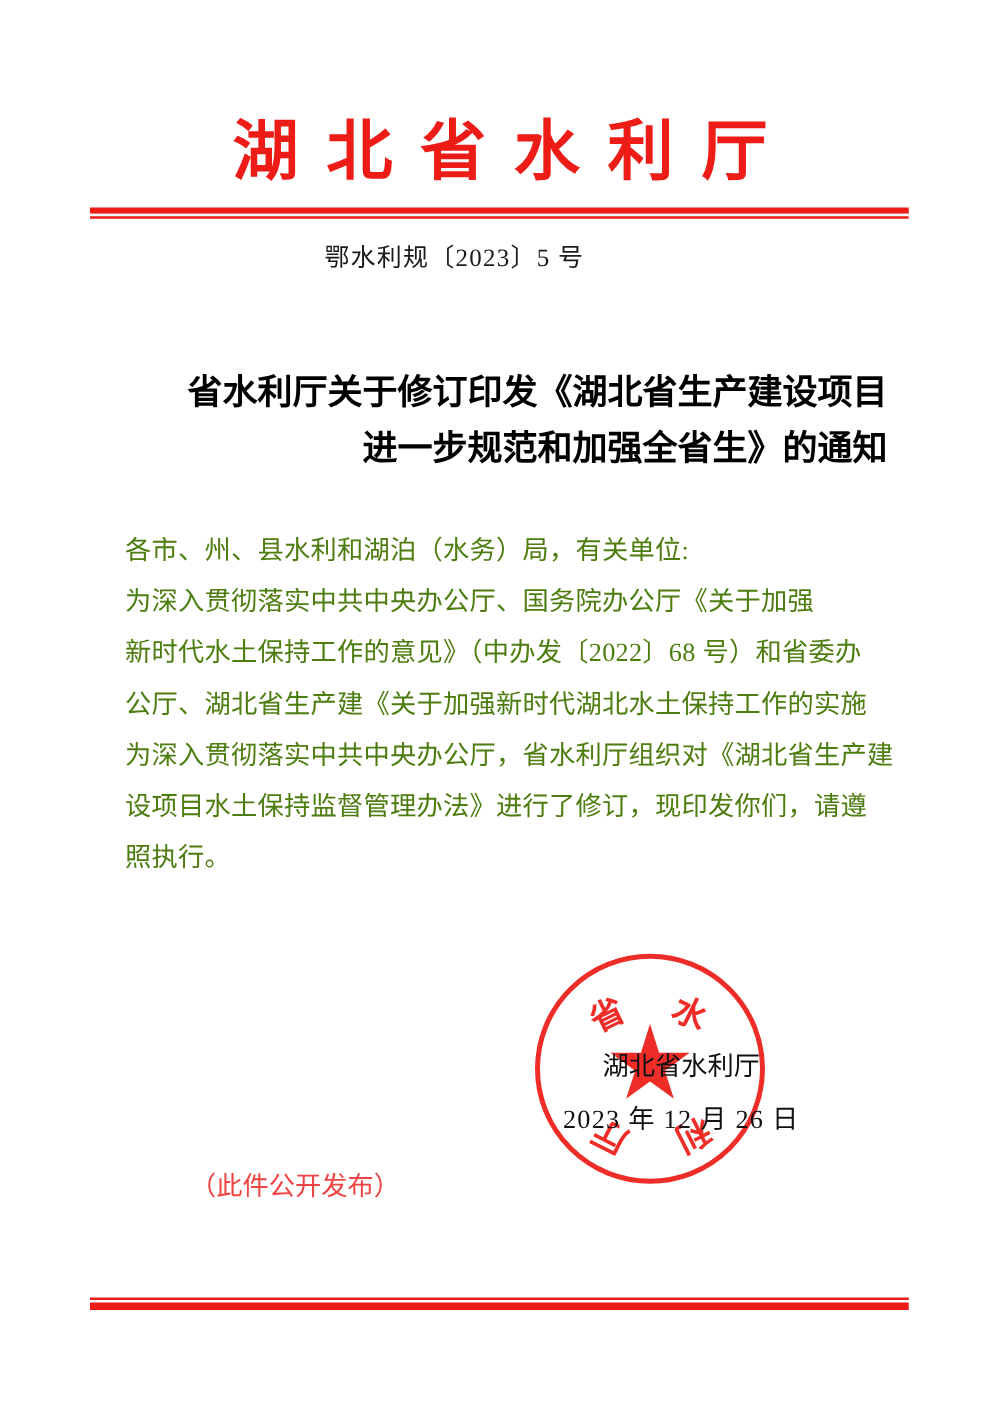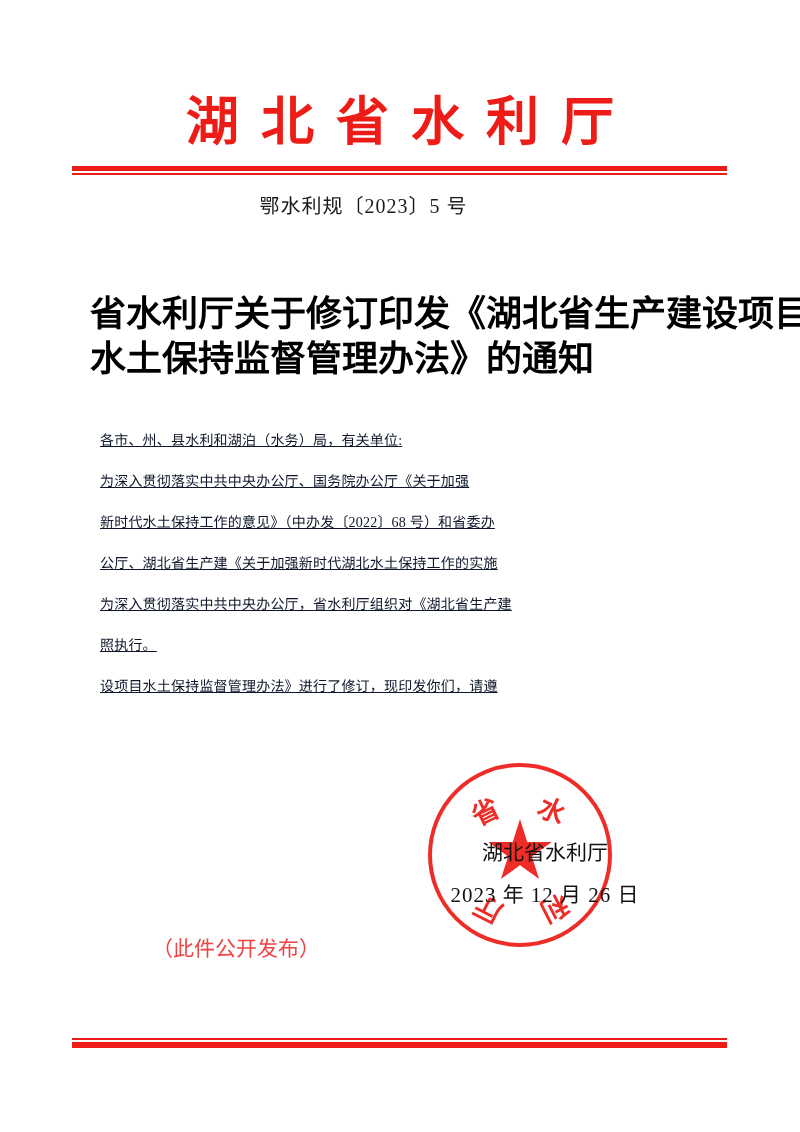--- a/index.html
+++ b/index.html
@@ -91,45 +91,44 @@
     letter-spacing: 1px;
     color: #1a1a1a;
   }
 
   
   .doc-title {
     position: absolute;
     left: 90px;
     top: 292px;
     width: 620px;
-    text-align: left;
-    font-size: 36px;
+    text-align: right;
+    font-size: 28px;
     font-weight: bold;
     line-height: 45px;
     color: #000000;
   }
   .doc-title .tline {
     display: block;
     white-space: nowrap;
   }
 
   
   .body-block {
     position: absolute;
     left: 100px;
     top: 420px;
     width: 600px;
   }
   .body-line {
-    font-size: 14px;
+    font-size: 21px;
     line-height: 41px;
-    color: #0f172a;
+    color: #4d7c0f;
     white-space: nowrap;
     letter-spacing: 0.2px;
-    text-decoration: underline;
   }
 
   
   .sign-block {
     position: absolute;
     left: 420px;
     top: 832px;
     width: 250px;
     z-index: 3;
   }
@@ -204,31 +203,31 @@
   <div class="rule-top">
     <div class="bar-thick"></div>
     <div class="bar-gap"></div>
     <div class="bar-thin"></div>
   </div>
 
   <div class="doc-number">鄂水利规〔2023〕5 号</div>
 
   <div class="doc-title">
     <span class="tline">省水利厅关于修订印发《湖北省生产建设项目</span>
-    <span class="tline">水土保持监督管理办法》的通知</span>
+    <span class="tline">进一步规范和加强全省生》的通知</span>
   </div>
 
   <div class="body-block">
     <div class="body-line">各市、州、县水利和湖泊（水务）局，有关单位:</div>
     <div class="body-line">为深入贯彻落实中共中央办公厅、国务院办公厅《关于加强</div>
     <div class="body-line">新时代水土保持工作的意见》（中办发〔2022〕68 号）和省委办</div>
     <div class="body-line">公厅、湖北省生产建《关于加强新时代湖北水土保持工作的实施</div>
     <div class="body-line">为深入贯彻落实中共中央办公厅，省水利厅组织对《湖北省生产建</div>
+    <div class="body-line">设项目水土保持监督管理办法》进行了修订，现印发你们，请遵</div>
     <div class="body-line">照执行。</div>
-    <div class="body-line">设项目水土保持监督管理办法》进行了修订，现印发你们，请遵</div>
   </div>
 
   <div class="seal">
     <svg class="seal-arc" viewBox="0 0 176 176">
       <defs>
         <path id="arcTop" d="M 24,96 A 66,66 0 0 1 152,96" fill="none"></path>
         <path id="arcBot" d="M 150,92 A 64,64 0 0 1 26,92" fill="none"></path>
       </defs>
       <text>
         <textPath href="#arcTop" startOffset="50%" text-anchor="middle">省　水</textPath>

